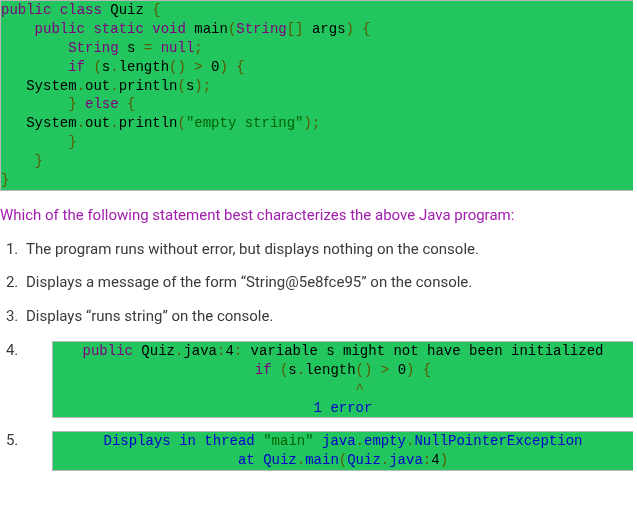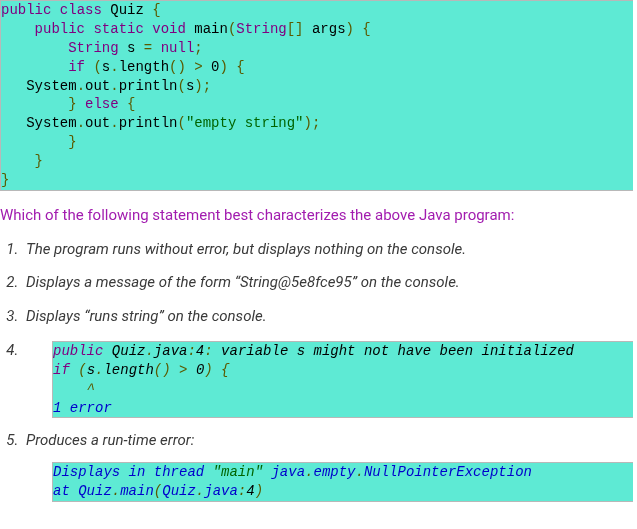--- a/index.html
+++ b/index.html
@@ -14,24 +14,25 @@
   }
   .code-block {
     font-family: "Courier New", monospace;
     font-size: 14px;
     border: 1px solid #b8b8b8;
     border-right: none;
     padding: 0;
     margin: 0;
     white-space: pre;
     line-height: 1.35;
-    background: #5eead4;
+    background: #22c55e;
   }
   .code-block.indent {
     margin-left: 26px;
+    text-align: center;
   }
   .kw   { color: #800080; }   
   .type { color: #800080; }
   .ident{ color: #000000; }
   .op   { color: #5a5a00; }
   .brace{ color: #5a5a00; }
   .str  { color: #006400; }   
   .num  { color: #000000; }
   .blue { color: #0000cc; }
   .question {
@@ -39,21 +40,20 @@
     color: #a21caf;
   }
   ol.options {
     margin: 0 0 0 0;
     padding-left: 22px;
     color: #3a3a3a;
   }
   ol.options > li {
     margin-bottom: 12px;
     padding-left: 4px;
-    font-style: italic;
   }
 </style>
 </head>
 <body>
 
 <div class="code-block"><span class="kw">public</span> <span class="kw">class</span> <span class="ident">Quiz</span> <span class="brace">{</span>
     <span class="kw">public</span> <span class="kw">static</span> <span class="kw">void</span> <span class="ident">main</span><span class="brace">(</span><span class="type">String</span><span class="brace">[]</span> <span class="ident">args</span><span class="brace">)</span> <span class="brace">{</span>
         <span class="type">String</span> <span class="ident">s</span> <span class="op">=</span> <span class="kw">null</span><span class="op">;</span>
         <span class="kw">if</span> <span class="brace">(</span><span class="ident">s</span><span class="op">.</span><span class="ident">length</span><span class="brace">()</span> <span class="op">&gt;</span> <span class="num">0</span><span class="brace">)</span> <span class="brace">{</span>
    <span class="ident">System</span><span class="op">.</span><span class="ident">out</span><span class="op">.</span><span class="ident">println</span><span class="brace">(</span><span class="ident">s</span><span class="brace">)</span><span class="op">;</span>
@@ -69,17 +69,16 @@
   <li><span>The program runs without error, but displays nothing on the console.</span></li>
   <li><span>Displays a message of the form “String@5e8fce95” on the console.</span></li>
   <li><span>Displays “runs string” on the console.</span></li>
   <li>
     <div class="code-block indent" style="margin-top:10px;"><span class="kw">public</span> <span class="ident">Quiz</span><span class="op">.</span><span class="ident">java</span><span class="op">:</span><span class="num">4</span><span class="op">:</span> <span class="ident">variable s might not have been initialized</span>
 <span class="kw">if</span> <span class="brace">(</span><span class="ident">s</span><span class="op">.</span><span class="ident">length</span><span class="brace">()</span> <span class="op">&gt;</span> <span class="num">0</span><span class="brace">)</span> <span class="brace">{</span>
     <span class="op">^</span>
 <span class="blue">1 error</span></div>
   </li>
   <li>
-    <span>Produces a run-time error:</span>
     <div class="code-block indent" style="margin-top:10px;"><span class="blue">Displays in thread </span><span class="str">"main"</span><span class="blue"> java</span><span class="op">.</span><span class="blue">empty</span><span class="op">.</span><span class="blue">NullPointerException</span>
 <span class="blue">at Quiz</span><span class="op">.</span><span class="blue">main</span><span class="brace">(</span><span class="blue">Quiz</span><span class="op">.</span><span class="blue">java</span><span class="op">:</span><span class="num">4</span><span class="brace">)</span></div>
   </li>
 </ol>
 
 </body></html>

